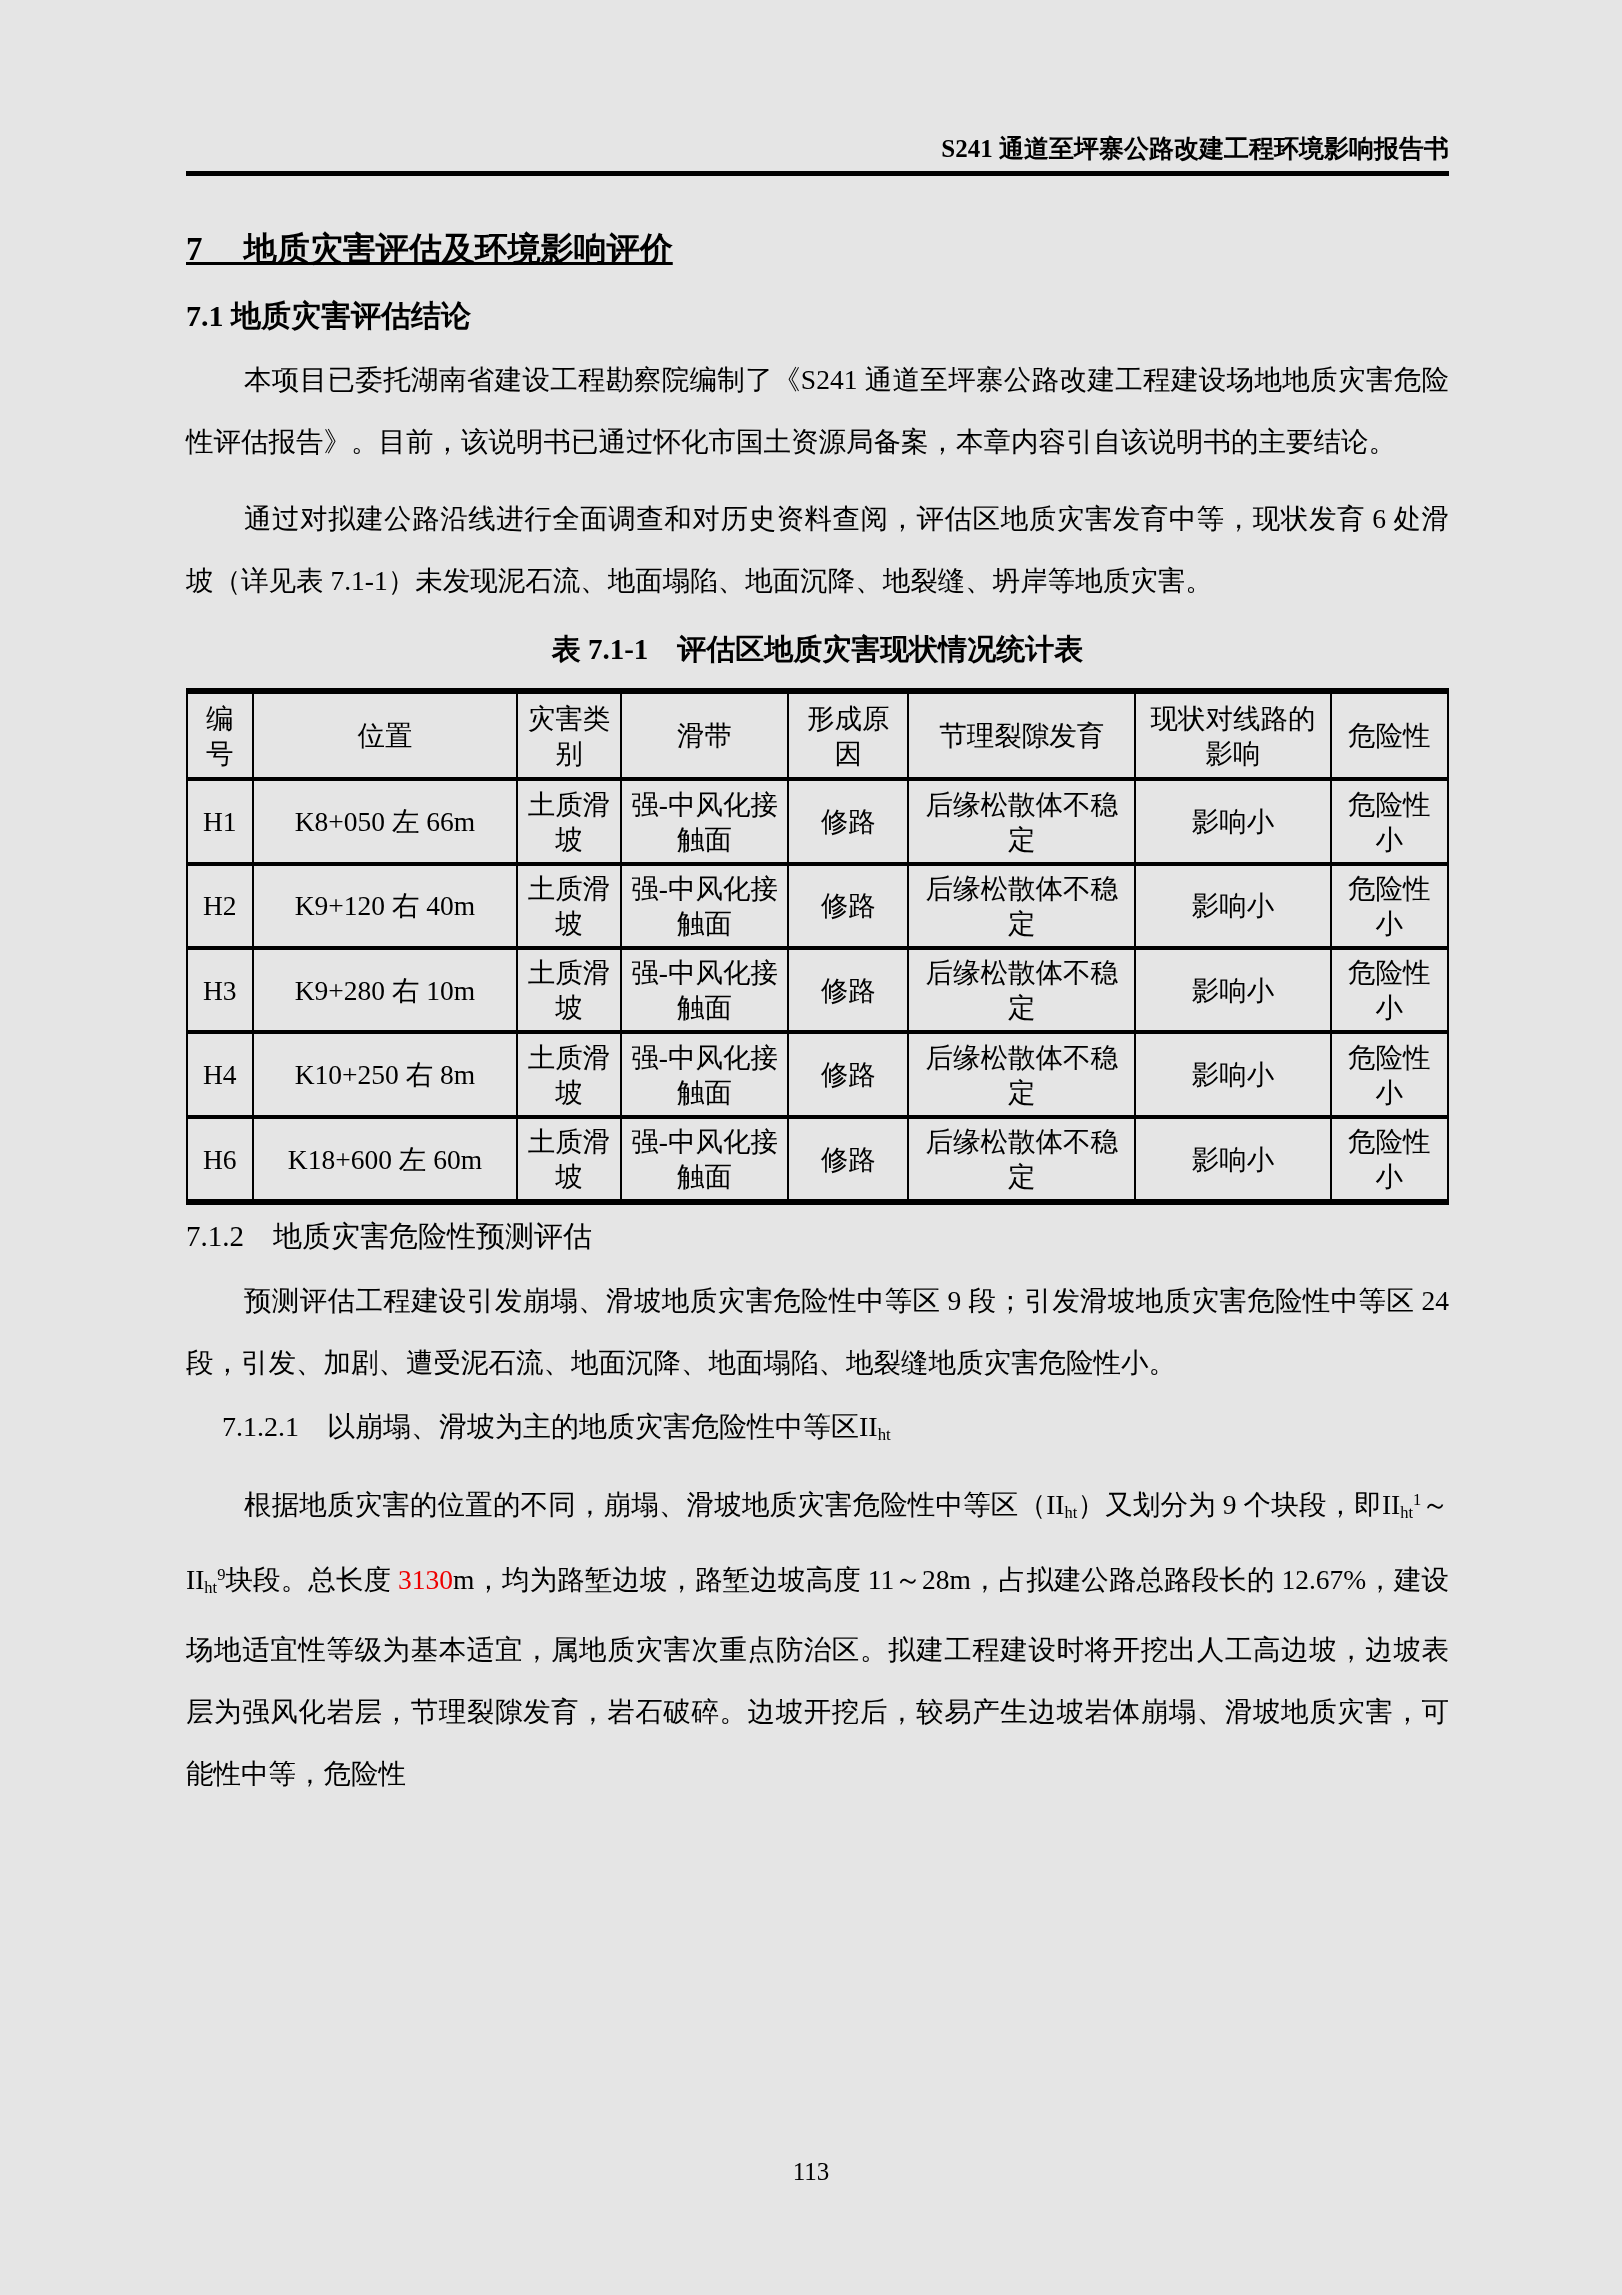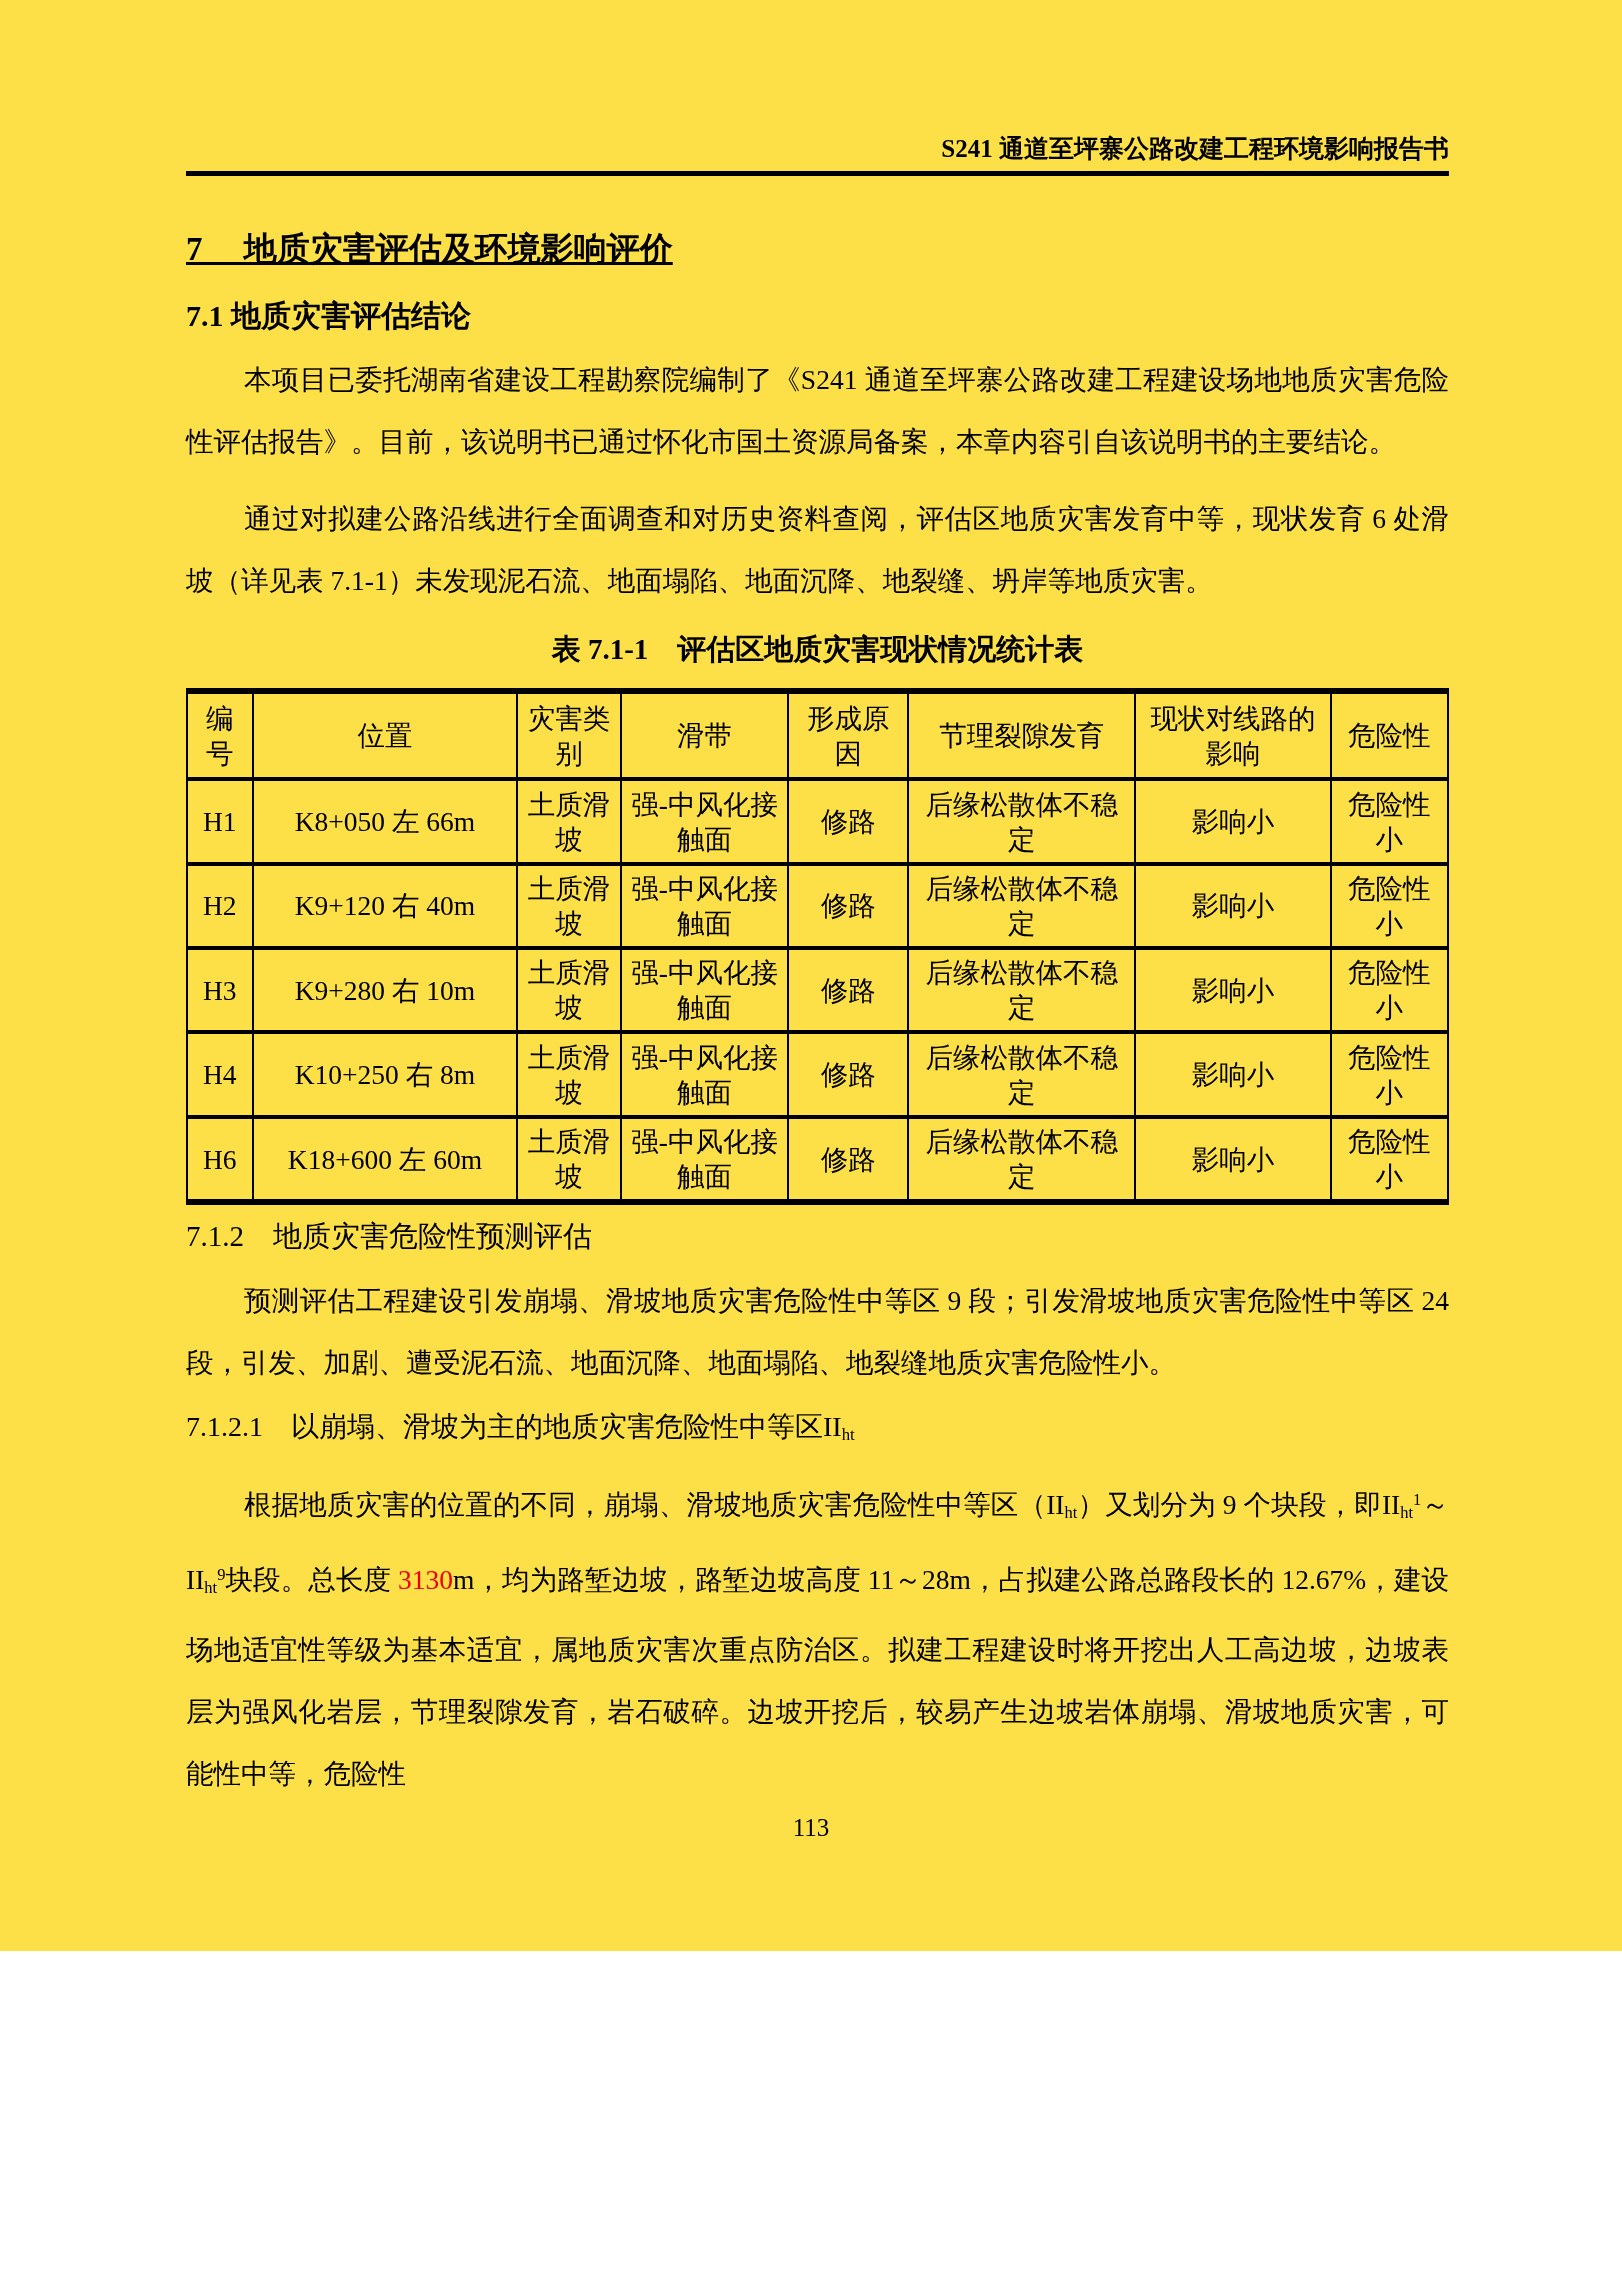--- a/index.html
+++ b/index.html
@@ -1,38 +1,38 @@
 <!DOCTYPE html>
 <html style="font-size:10.5px"><head>
 <meta charset="utf-8">
 <style>
   html,body{margin:0;padding:0;background:#ffffff;}
   .page{
     position:relative;
     width:1622px;
-    height:1951px;
-    background:#fde047;
+    height:2295px;
+    background:#e5e5e5;
     box-sizing:border-box;
     padding:134px 173px 0 186px;
     font-family:"Liberation Serif","DejaVu Serif",serif;
     color:#000;
     overflow:hidden;
   }
   .doc-header{
     text-align:right;
     font-size:25px;
     font-weight:bold;
     line-height:30px;
     padding-bottom:6.5px;
     border-bottom:5.2px solid #000;
   }
   .h1{margin-top:52px;font-size:33px;font-weight:bold;line-height:42px;text-decoration:underline;}
   .h2{margin-top:27.5px;font-size:30px;font-weight:bold;line-height:38px;}
   .h3{margin-top:11.8px;font-size:29px;font-weight:normal;line-height:39px;}
-  .h4{margin-top:13px;font-size:28px;font-weight:normal;line-height:39px;}
+  .h4{margin-top:13px;font-size:28px;font-weight:normal;line-height:39px;margin-left:36px;}
   .para{
     margin-top:14.4px;
     font-size:27.5px;
     line-height:62px;
     text-align:justify;
     text-justify:inter-ideograph;
     text-indent:58px;
   }
   .table-title{
     margin-top:19.6px;

